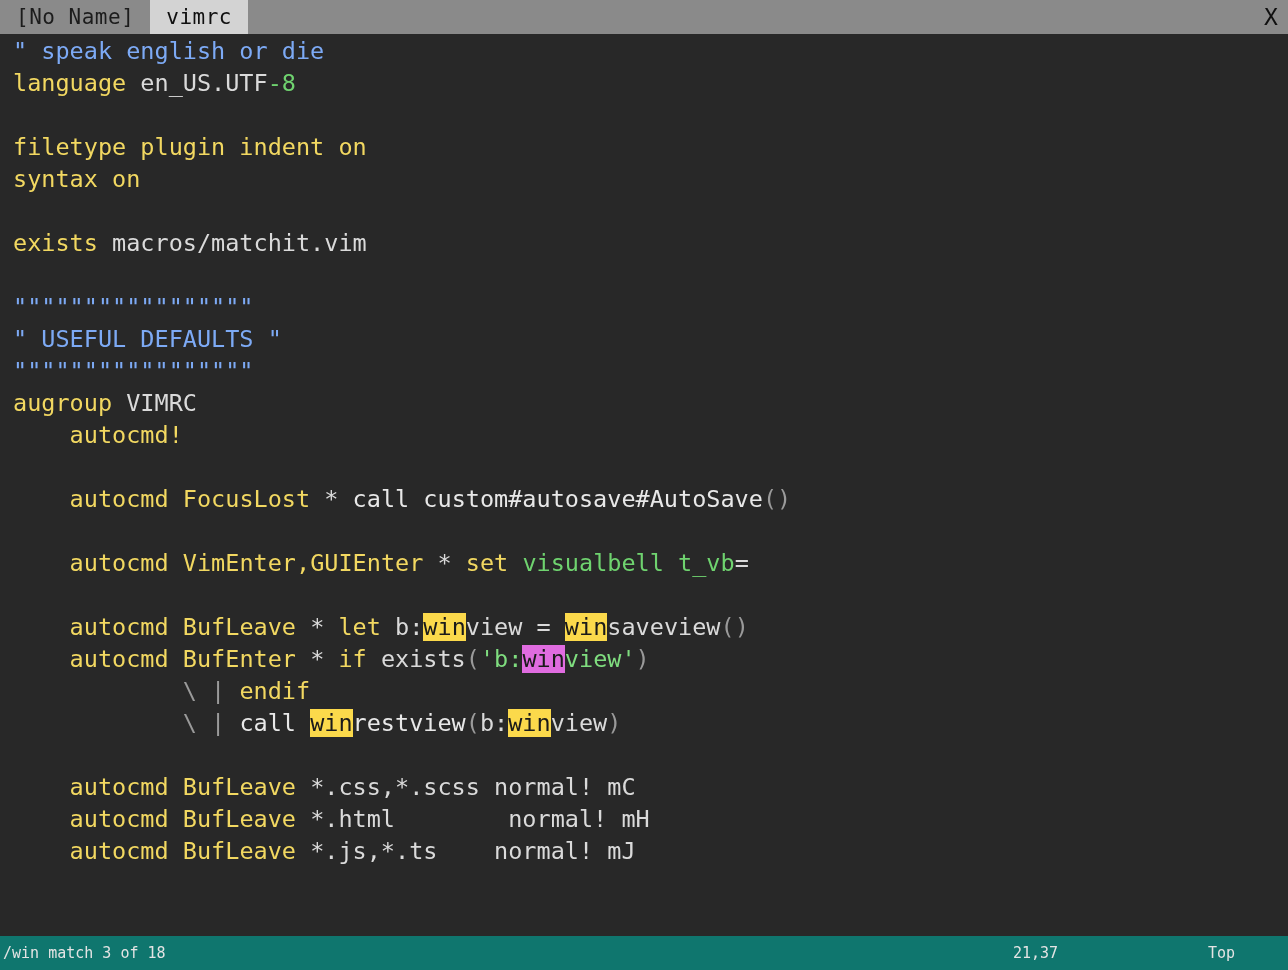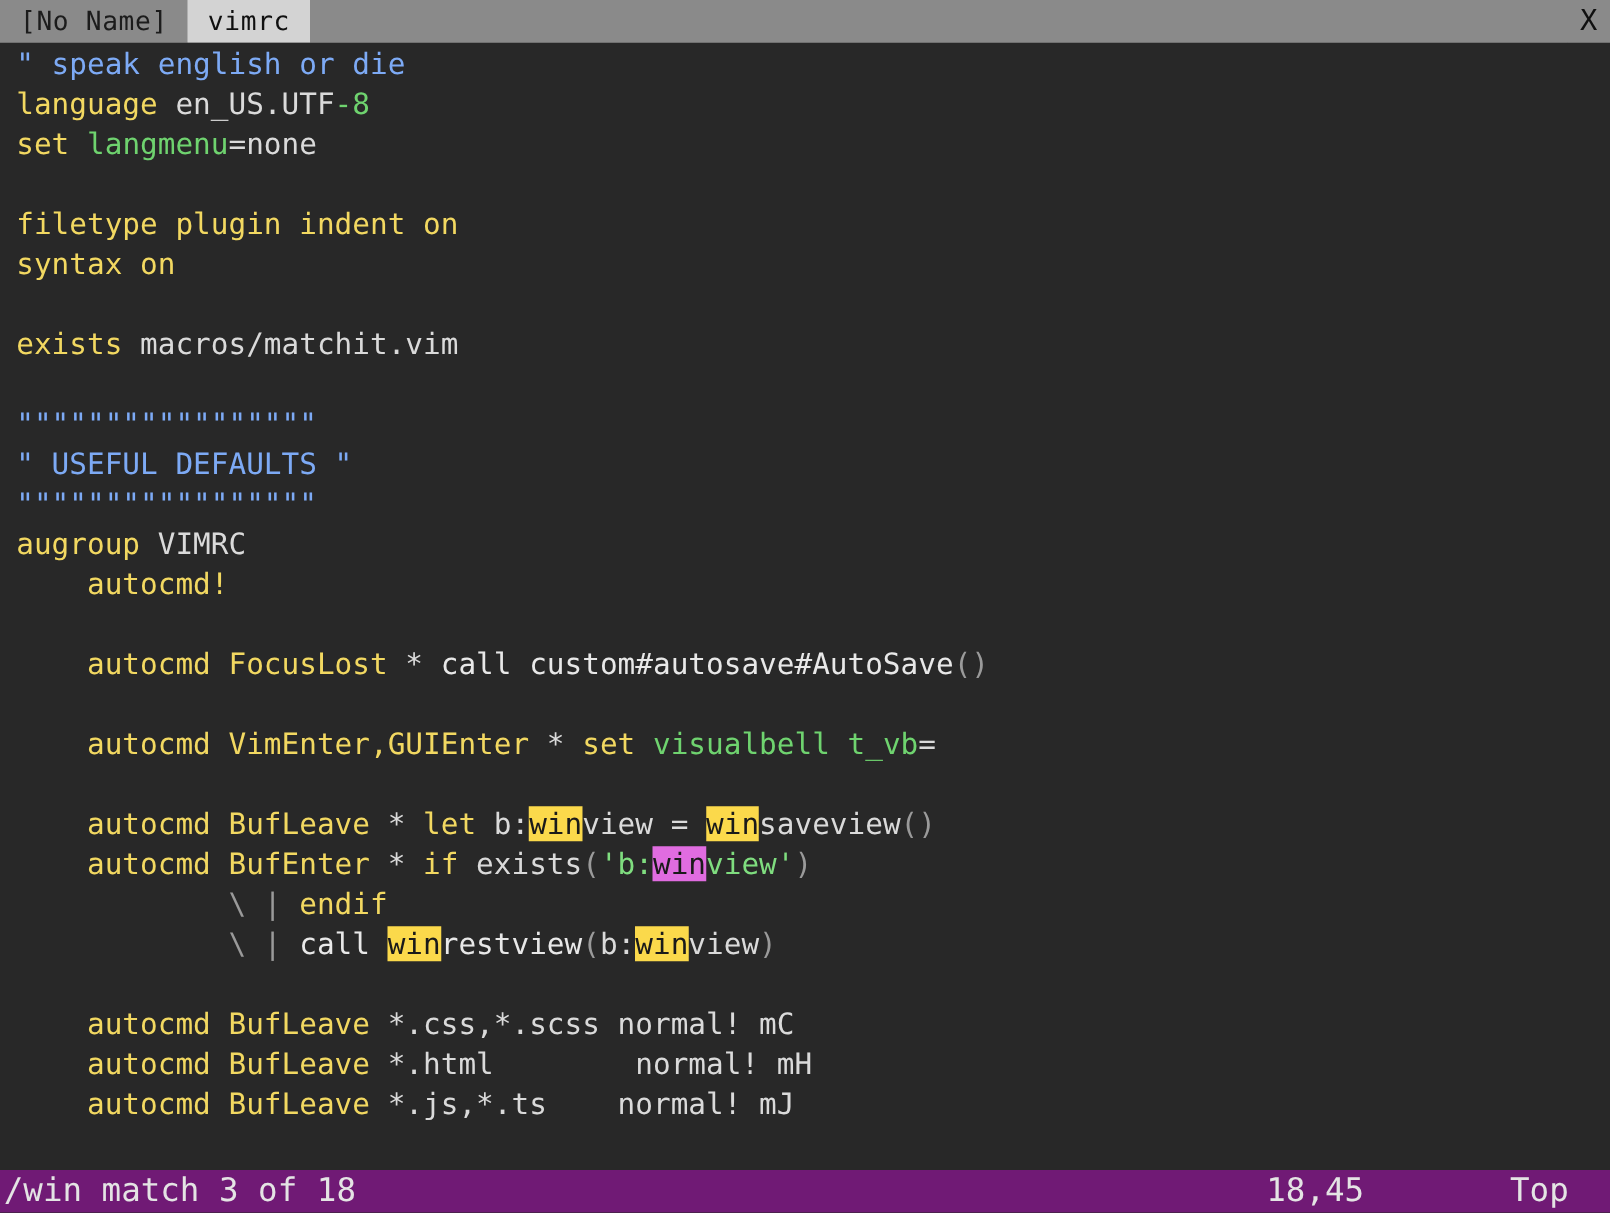--- a/index.html
+++ b/index.html
@@ -95,24 +95,24 @@
   .hl    { background: #fbd94b; color: #1a1a1a; }
   .hlcur { background: #e06ce0; color: #1a1a1a; }
 
   
   #statusline {
     position: absolute;
     left: 0;
     top: 936px;
     width: 1288px;
     height: 34px;
-    background: #701a75;
+    background: #0f766e;
     color: #e4e4e4;
     font-family: "DejaVu Sans Mono", monospace;
-    font-size: 26px;
+    font-size: 15px;
     line-height: 34px;
     white-space: pre;
   }
   #cmd-text {
     position: absolute;
     left: 3px;
     top: 0;
   }
   #ruler {
     position: absolute;
@@ -135,21 +135,20 @@
   <div class="tab active">
     <span>vimrc</span>
   </div>
   <div id="tab-fill"></div>
   <div id="tab-close">X</div>
 </div>
 
 <div id="buffer">
     <div class="line"><span class="cmt">" speak english or die</span></div>
     <div class="line"><span class="kw">language</span><span class="txt"> en_US.UTF</span><span class="num">-8</span></div>
-    <div class="line"><span class="kw">set</span><span class="txt"> </span><span class="opt">langmenu</span><span class="txt">=none</span></div>
     <div class="line"> </div>
     <div class="line"><span class="kw">filetype plugin indent on</span></div>
     <div class="line"><span class="kw">syntax on</span></div>
     <div class="line"> </div>
     <div class="line"><span class="kw">exists</span><span class="txt"> macros/matchit.vim</span></div>
     <div class="line"> </div>
     <div class="line"><span class="cmt">"""""""""""""""""</span></div>
     <div class="line"><span class="cmt">" USEFUL DEFAULTS "</span></div>
     <div class="line"><span class="cmt">"""""""""""""""""</span></div>
     <div class="line"><span class="kw">augroup</span><span class="txt"> VIMRC</span></div>
@@ -164,15 +163,15 @@
     <div class="line"><span class="txt">            </span><span class="punc">\ | </span><span class="kw">endif</span></div>
     <div class="line"><span class="txt">            </span><span class="punc">\ | </span><span class="fn">call</span><span class="txt"> </span><span class="hl">win</span><span class="fn">restview</span><span class="punc">(</span><span class="txt">b:</span><span class="hl">win</span><span class="txt">view</span><span class="punc">)</span></div>
     <div class="line"> </div>
     <div class="line"><span class="txt">    </span><span class="kw">autocmd</span><span class="txt"> </span><span class="kw2">BufLeave</span><span class="txt"> *.css,*.scss normal! mC</span></div>
     <div class="line"><span class="txt">    </span><span class="kw">autocmd</span><span class="txt"> </span><span class="kw2">BufLeave</span><span class="txt"> *.html        normal! mH</span></div>
     <div class="line"><span class="txt">    </span><span class="kw">autocmd</span><span class="txt"> </span><span class="kw2">BufLeave</span><span class="txt"> *.js,*.ts    normal! mJ</span></div>
   </div>
 
 <div id="statusline">
   <span id="cmd-text">/win match 3 of 18</span>
-  <span id="ruler">18,45</span>
+  <span id="ruler">21,37</span>
   <span id="scrollpos">Top</span>
 </div>
 
 </body></html>

